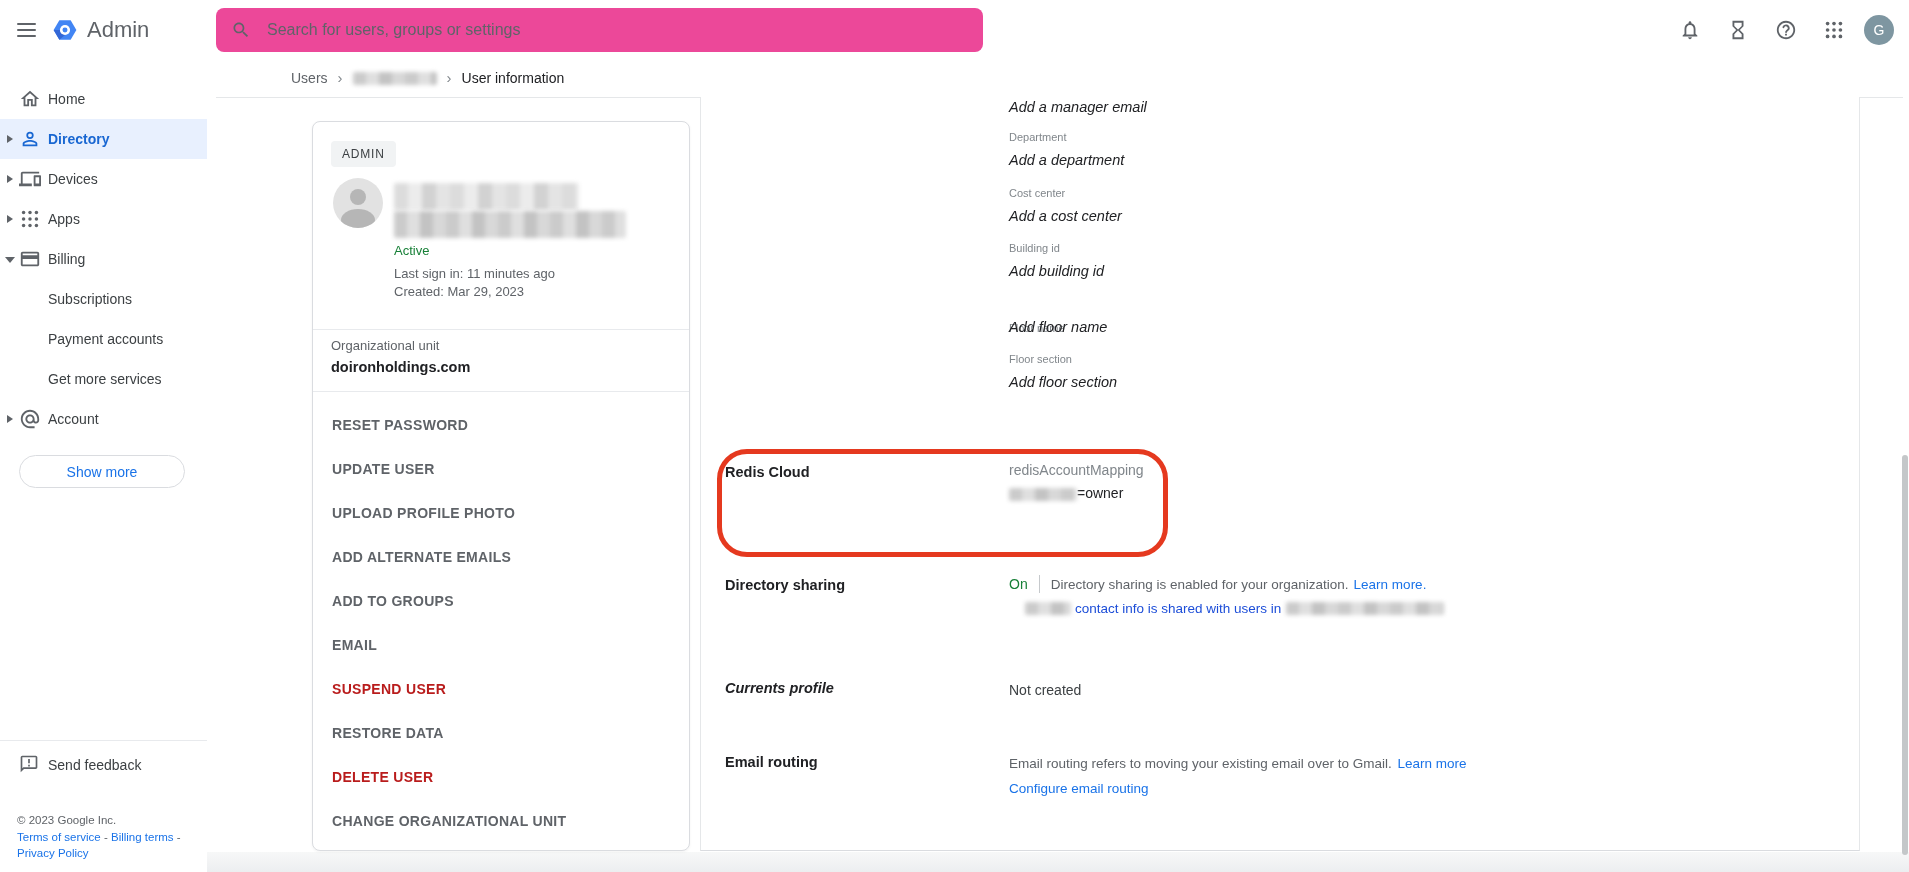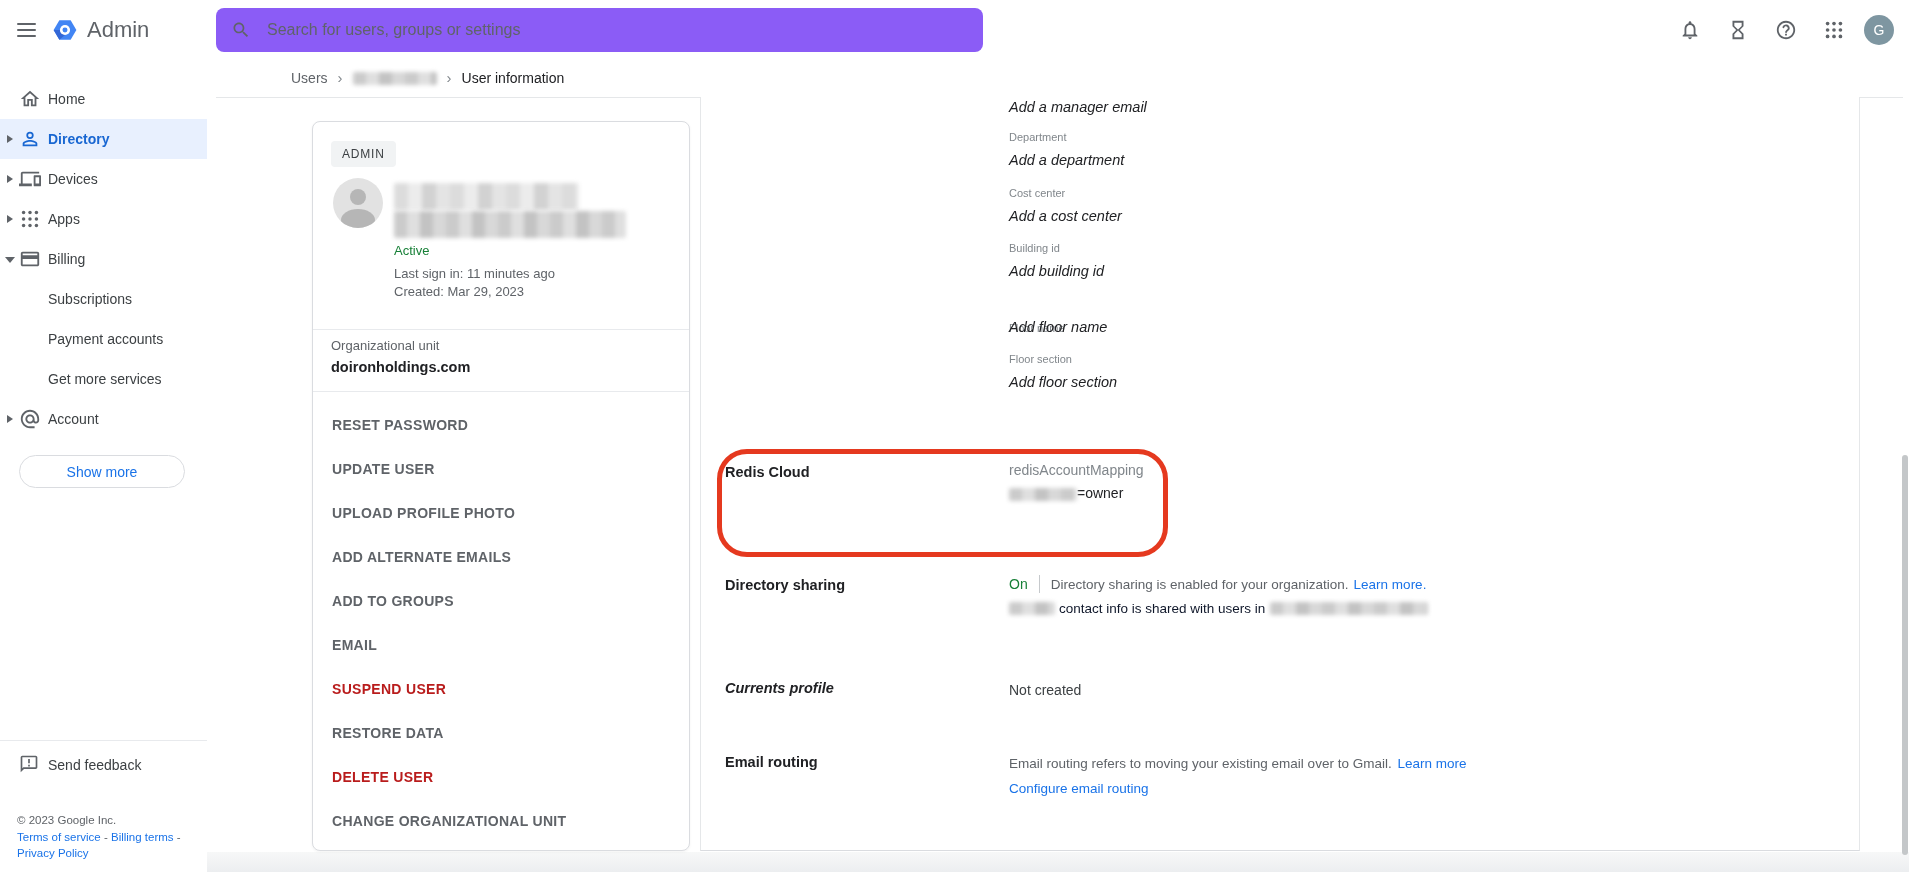--- a/index.html
+++ b/index.html
@@ -5,21 +5,21 @@
   html,body{margin:0;padding:0;background:#fff;}
   body{width:1909px;height:872px;position:relative;overflow:hidden;
        font-family:"Liberation Sans",sans-serif;color:#202124;-webkit-font-smoothing:antialiased;}
 
   
   .topbar{position:absolute;left:0;top:0;width:1909px;height:60px;background:#fff;}
   .hamburger{position:absolute;left:17px;top:23px;width:20px;height:14px;cursor:pointer;}
   .hamburger span{display:block;width:19px;height:2px;background:#5f6368;margin-bottom:4px;border-radius:1px;}
   .logo{position:absolute;left:52px;top:17px;display:flex;align-items:center;cursor:pointer;}
   .logo-text{font-size:22px;color:#5f6368;margin-left:9px;line-height:26px;}
-  .searchbar{position:absolute;left:216px;top:8px;width:767px;height:44px;background:#8b5cf6;border-radius:8px;
+  .searchbar{position:absolute;left:216px;top:8px;width:767px;height:44px;background:#ec4899;border-radius:8px;
              display:flex;align-items:center;padding-left:15px;box-sizing:border-box;}
   .searchbar svg{flex:0 0 auto;}
   .searchbar input{border:none;outline:none;background:transparent;font-family:"Liberation Sans",sans-serif;
                    font-size:16px;color:#202124;margin-left:14px;width:680px;}
   .searchbar input::placeholder{color:#5f6368;}
   .topbar-icons{position:absolute;right:15px;top:0;height:60px;display:flex;align-items:center;}
   .tb-icon{width:24px;height:24px;margin-left:24px;cursor:pointer;display:flex;align-items:center;justify-content:center;}
   .tb-avatar{width:30px;height:30px;margin-left:18px;border-radius:50%;background:#7e96a1;color:#fff;
              font-size:14px;display:flex;align-items:center;justify-content:center;cursor:pointer;}
 
@@ -87,21 +87,21 @@
   .f-label{position:absolute;left:308px;font-size:11px;color:#80868b;}
   .f-value{position:absolute;left:308px;font-size:14.5px;font-style:italic;color:#202124;cursor:pointer;}
   .row-label{position:absolute;left:24px;font-size:14.5px;font-weight:bold;color:#202124;}
   .redis-annotation{position:absolute;left:16px;top:352px;width:441px;height:98px;border:5px solid #e5391f;
                     border-radius:30px;pointer-events:none;}
   .redis-attr{position:absolute;left:308px;top:365px;font-size:14px;color:#80868b;}
   .redis-valrow{position:absolute;left:308px;top:388px;font-size:14px;color:#202124;}
   .ds-row1{position:absolute;left:308px;top:478px;display:flex;align-items:center;font-size:13.5px;color:#5f6368;white-space:nowrap;}
   .ds-status{color:#188038;font-size:14px;}
   .ds-divider{width:1px;height:18px;background:#c6c9cc;margin:0 11px;}
-  .ds-row2{position:absolute;left:308px;top:504px;display:flex;align-items:center;font-size:13.5px;color:#0f172a;white-space:nowrap;}
+  .ds-row2{position:absolute;left:324px;top:504px;display:flex;align-items:center;font-size:13.5px;color:#1d4ed8;white-space:nowrap;}
   .link{color:#1a73e8;cursor:pointer;text-decoration:none;}
   .currents-value{position:absolute;left:308px;top:585px;font-size:14px;color:#3c4043;}
   .er-row1{position:absolute;left:308px;top:659px;font-size:13.5px;color:#5f6368;white-space:nowrap;}
   .er-row2{position:absolute;left:308px;top:684px;font-size:13.5px;}
 
   .scroll-thumb{position:absolute;left:1902px;top:455px;width:6px;height:400px;background:#c4c7c9;border-radius:3px;cursor:pointer;}
 </style>
 </head>
 <body>
 

